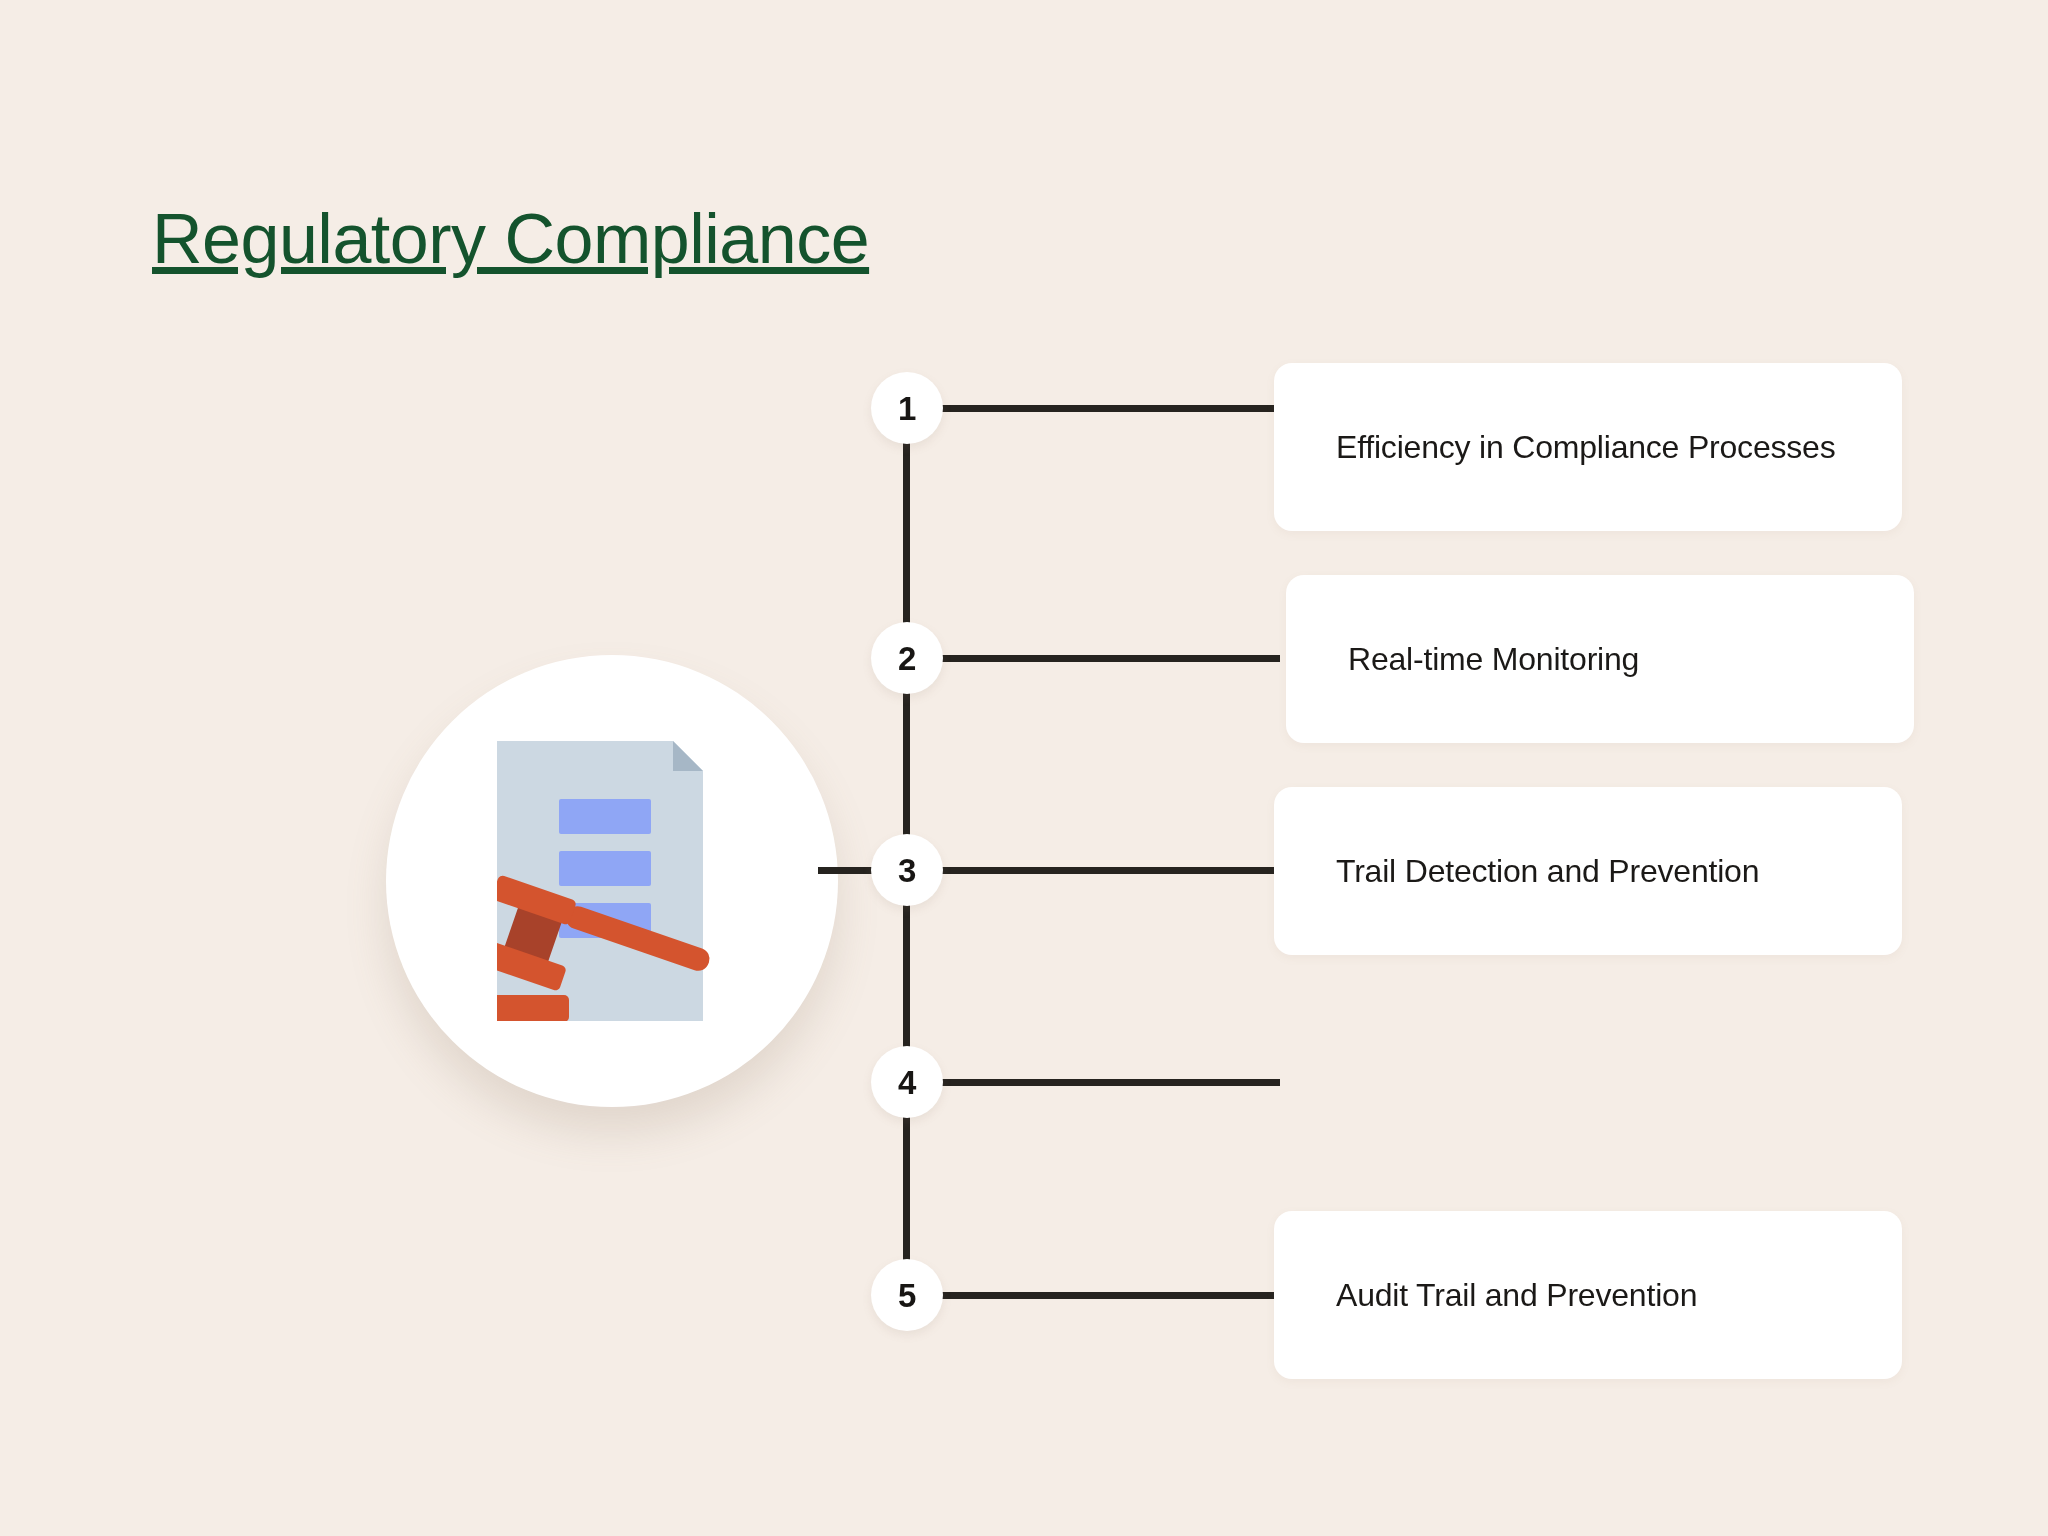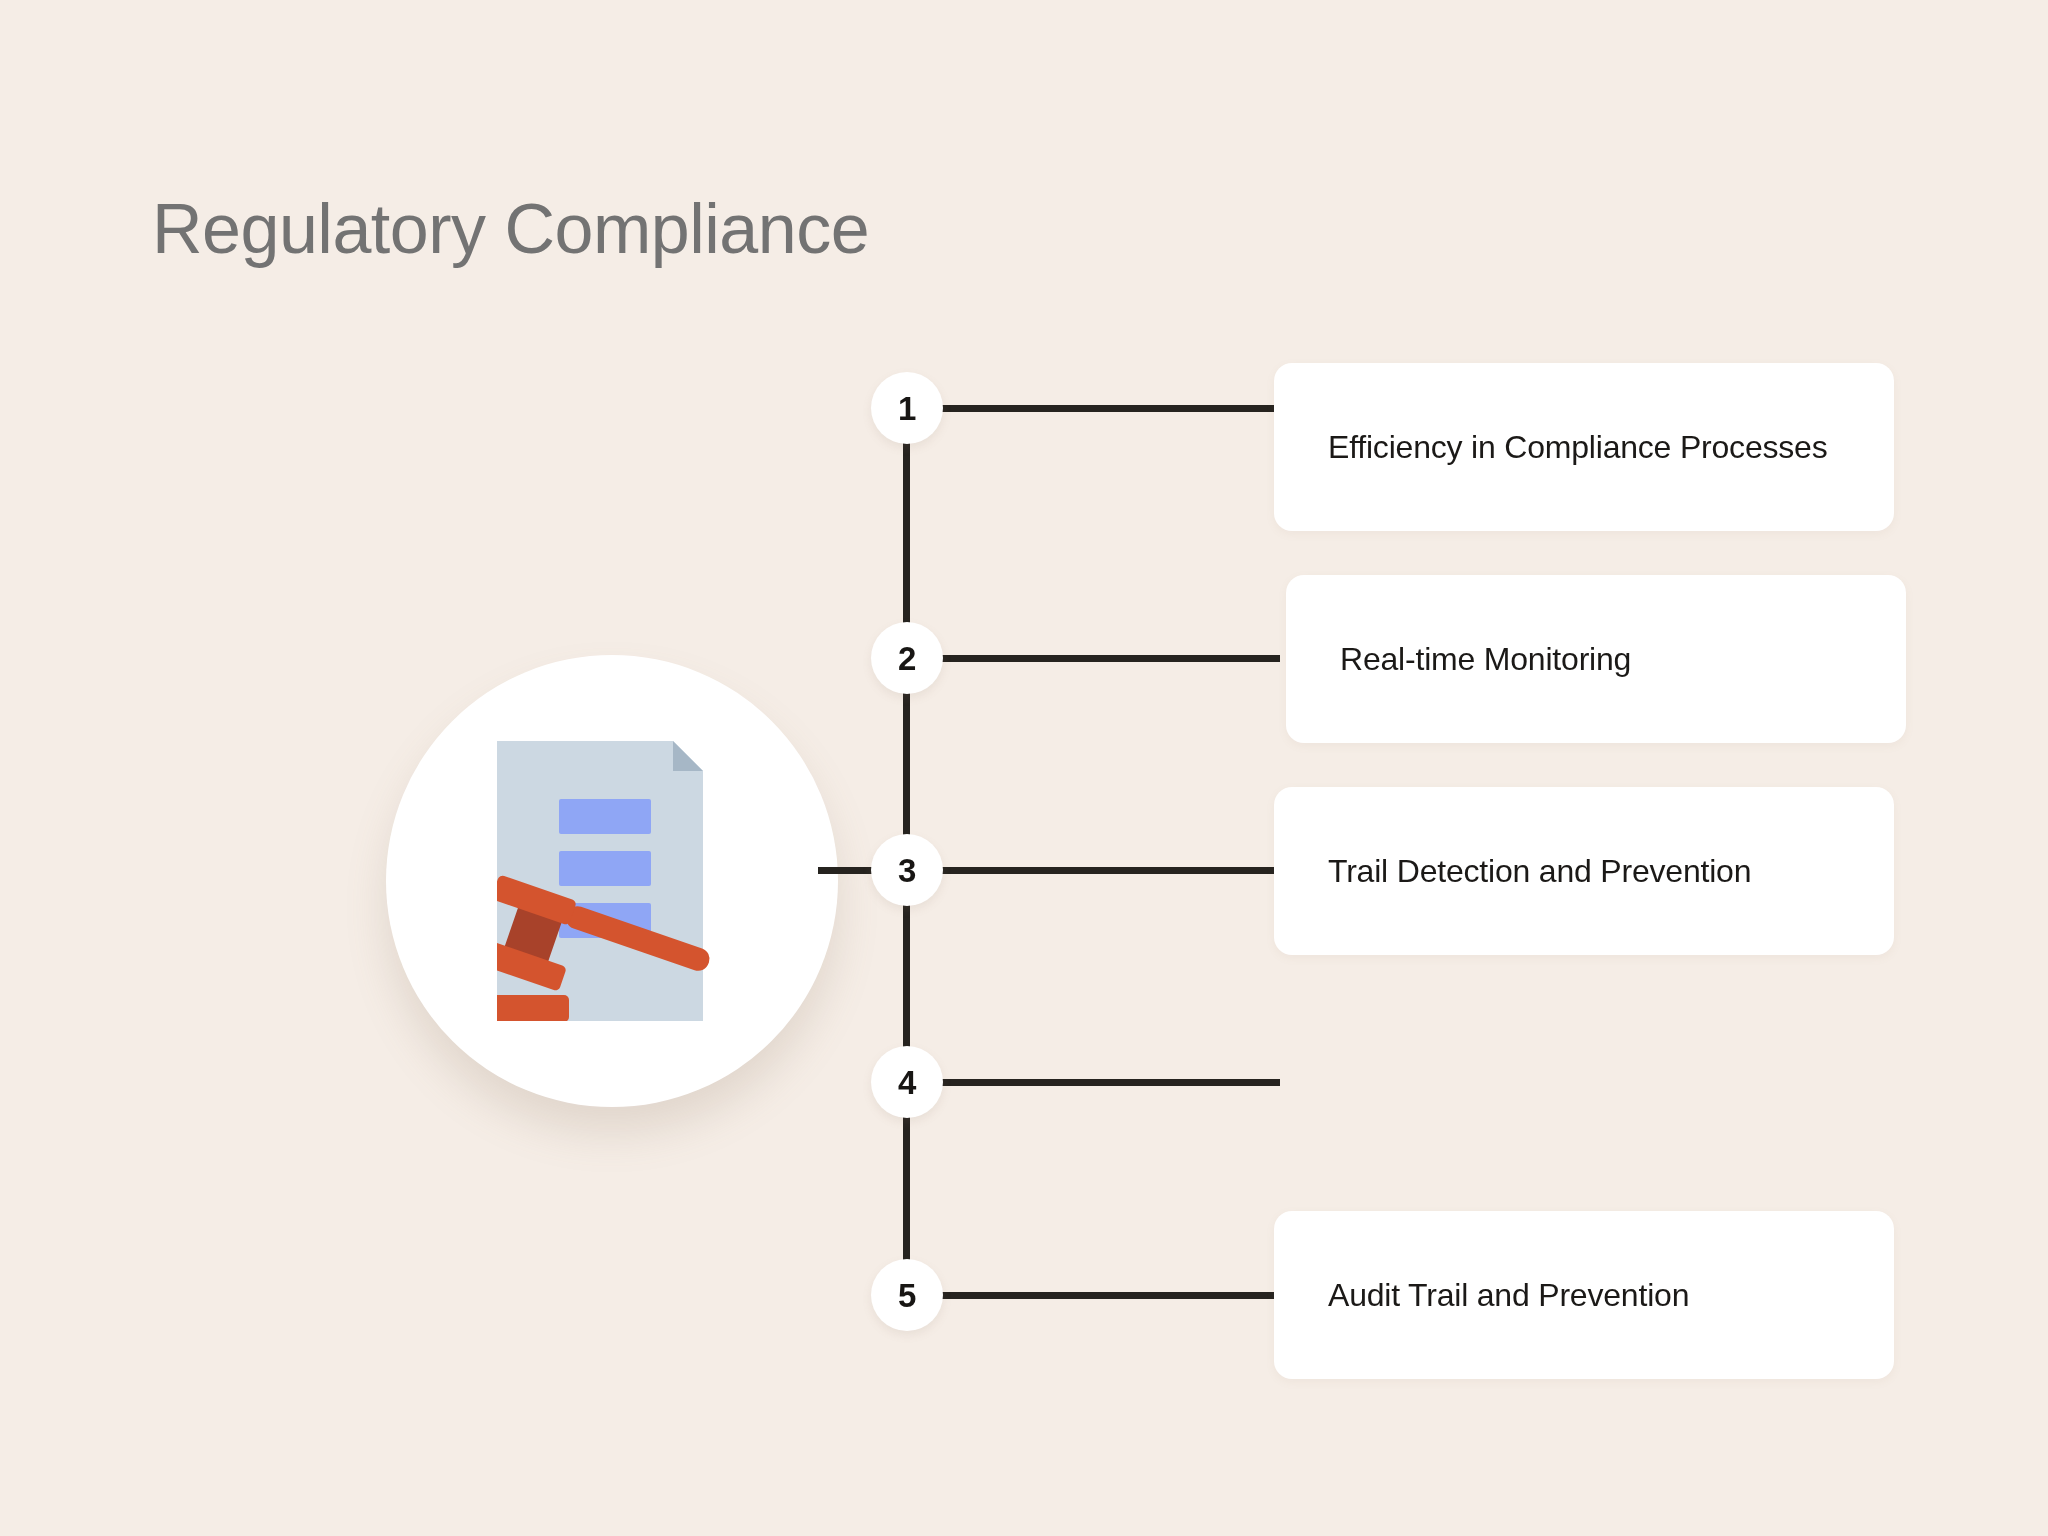--- a/index.html
+++ b/index.html
@@ -17,27 +17,28 @@
     position: relative;
     width: 2048px;
     height: 1536px;
     background: #f5ede6;
   }
 
   
   #page-title {
     position: absolute;
     left: 152px;
-    top: 134px;
+    top: 144px;
     font-size: 70px;
     line-height: 96px;
     font-weight: 300;
     letter-spacing: -0.5px;
-    color: #737373;
+    color: #14532d;
     white-space: nowrap;
+    text-decoration: underline;
   }
 
   
   #icon-badge {
     position: absolute;
     left: 386px;
     top: 655px;
     width: 452px;
     height: 452px;
     border-radius: 50%;
@@ -102,20 +103,21 @@
     position: absolute;
     left: 1274px;
     width: 620px;
     height: 168px;
     background: #ffffff;
     border-radius: 18px;
     box-shadow: 0 3px 10px rgba(150, 125, 105, 0.07);
     z-index: 2;
     display: flex;
     align-items: center;
+    padding-left: 8px;
   }
   .card-label {
     padding: 0 46px 0 54px;
     font-size: 32px;
     line-height: 45px;
     font-weight: 300;
     color: #1b1917;
     letter-spacing: -0.2px;
   }
 </style>

